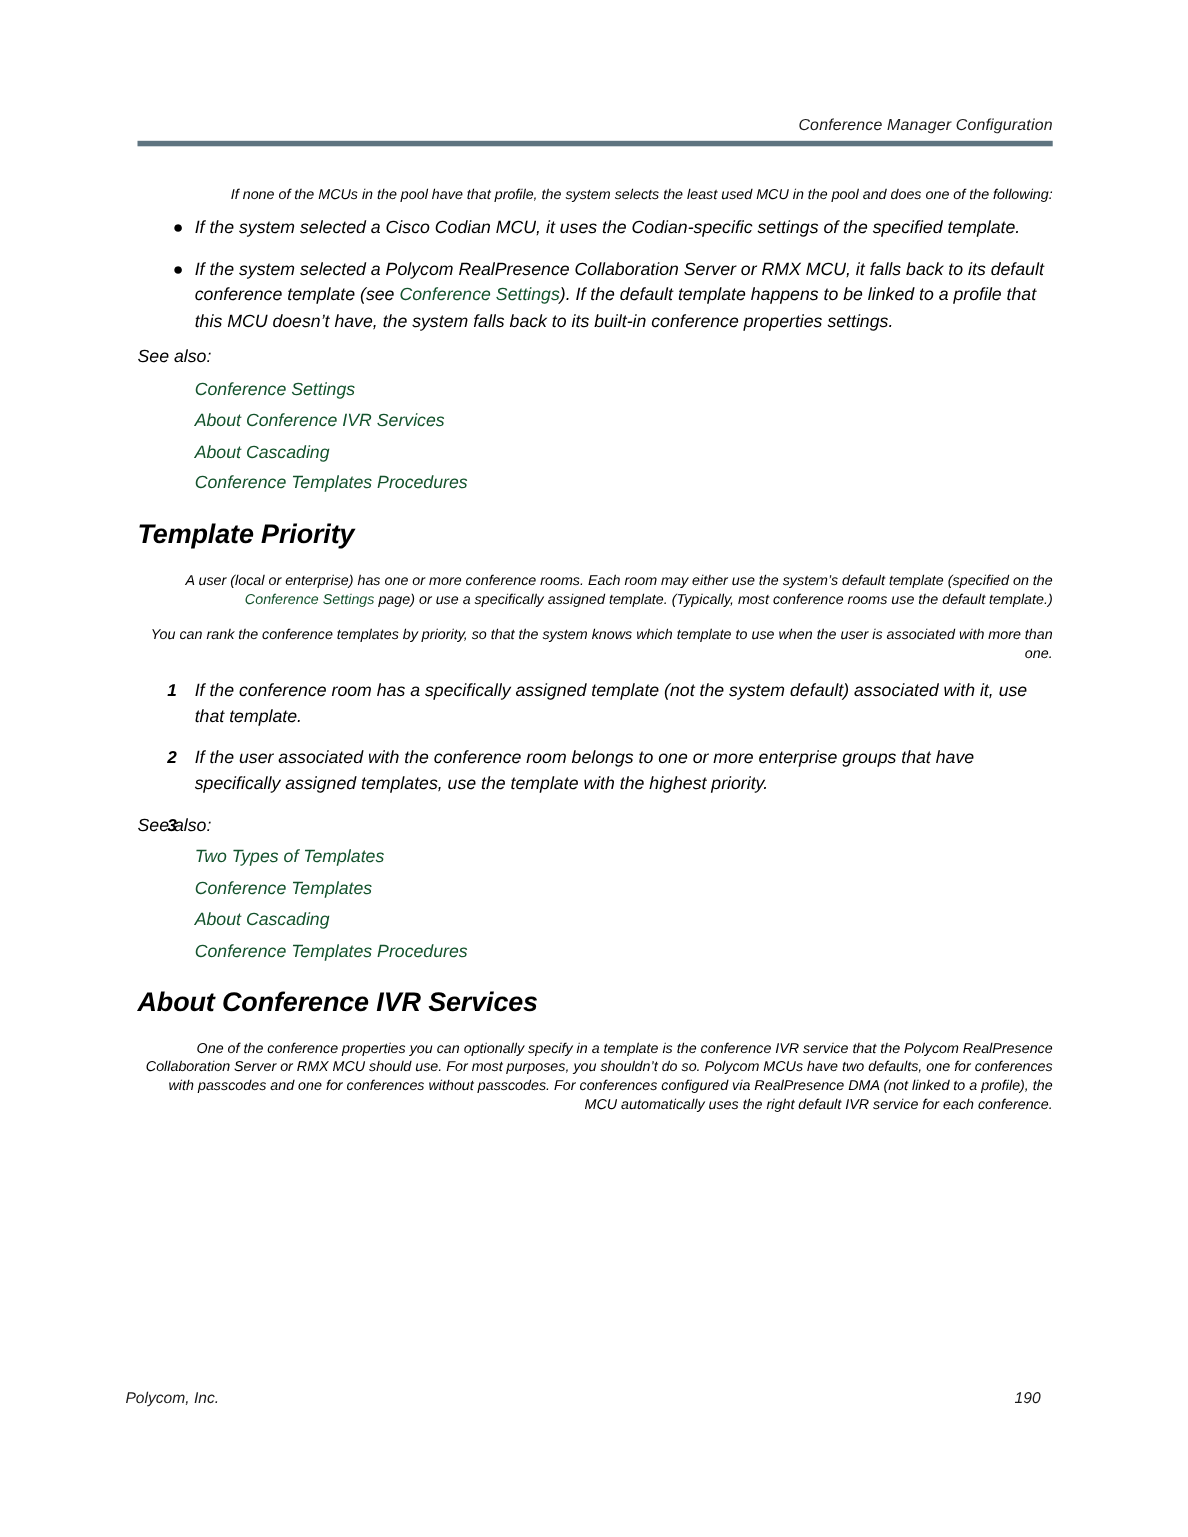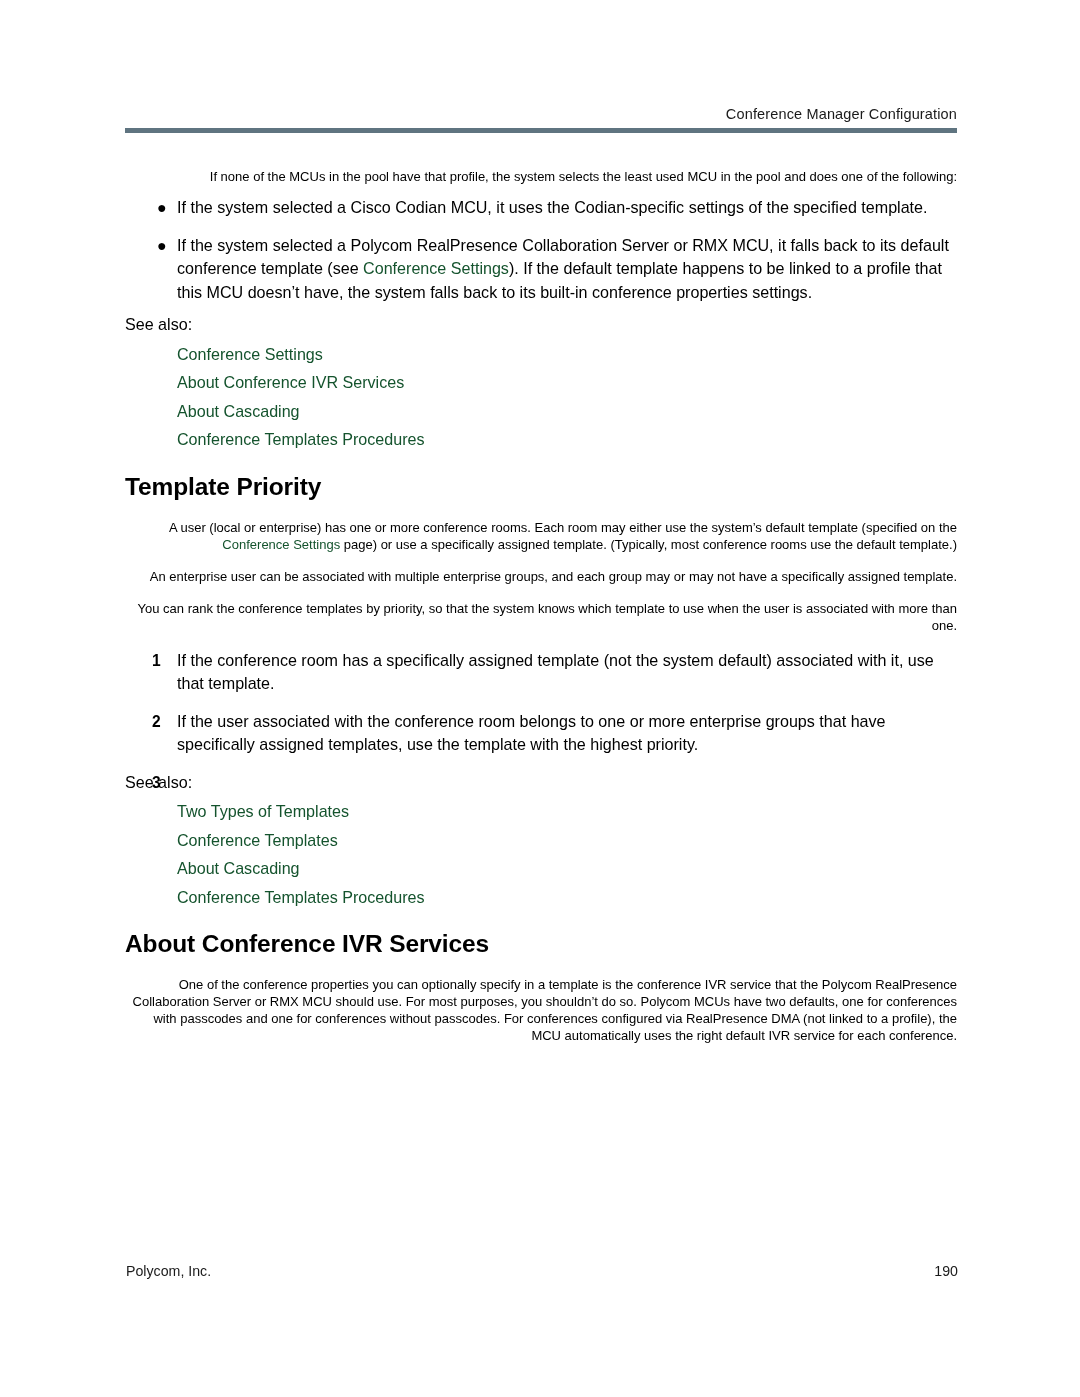--- a/index.html
+++ b/index.html
@@ -12,20 +12,21 @@
     color: #000000;
     -webkit-font-smoothing: antialiased;
   }
   .page {
     position: relative;
     width: 972px;
     height: 1397px;
     background: #ffffff;
     overflow: hidden;
     box-sizing: border-box;
+    font-style: italic;
   }
 
   
   .header {
     position: absolute;
     left: 125px;
     top: 105px;
     width: 832px;
   }
   .header-title {
@@ -146,21 +147,21 @@
   h2.section-heading.first {
     margin-top: 14px;
   }
   h2.section-heading.second {
     margin-top: 16px;
   }
 
   
   .footer {
     position: absolute;
-    left: 126px;
+    left: 114px;
     top: 1262px;
     width: 832px;
     display: flex;
     justify-content: space-between;
     align-items: center;
   }
   .footer-left, .footer-right {
     font-size: 14.2px;
     line-height: 18px;
     color: #1a1a1a;
@@ -196,21 +197,20 @@
       <li><a class="xref" href="#">Conference Settings</a></li>
       <li><a class="xref" href="#">About Conference IVR Services</a></li>
       <li><a class="xref" href="#">About Cascading</a></li>
       <li><a class="xref" href="#">Conference Templates Procedures</a></li>
     </ul>
 
     <h2 class="section-heading first">Template Priority</h2>
 
     <p class="body-text"><span>A user (local or enterprise) has one or more conference rooms. Each room may either use the system’s default template (specified on the </span><a class="xref" href="#">Conference Settings</a><span> page) or use a specifically assigned template. (Typically, most conference rooms use the default template.)</span></p>
 
-    <p class="body-text">An enterprise user can be associated with multiple enterprise groups, and each group may or may not have a specifically assigned template.</p>
 
     <p class="body-text">You can rank the conference templates by priority, so that the system knows which template to use when the user is associated with more than one.</p>
 
 
     <ol class="steps">
       <li>
         <span class="step-num">1</span>
         <span>If the conference room has a specifically assigned template (not the system default) associated with it, use that template.</span>
       </li>
       <li>

